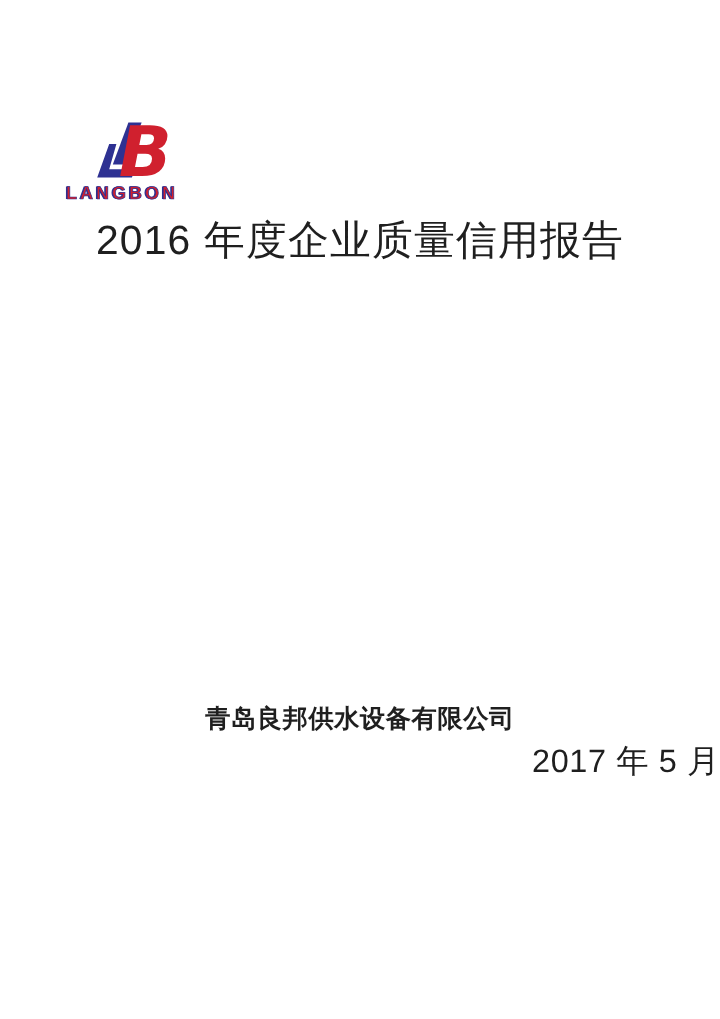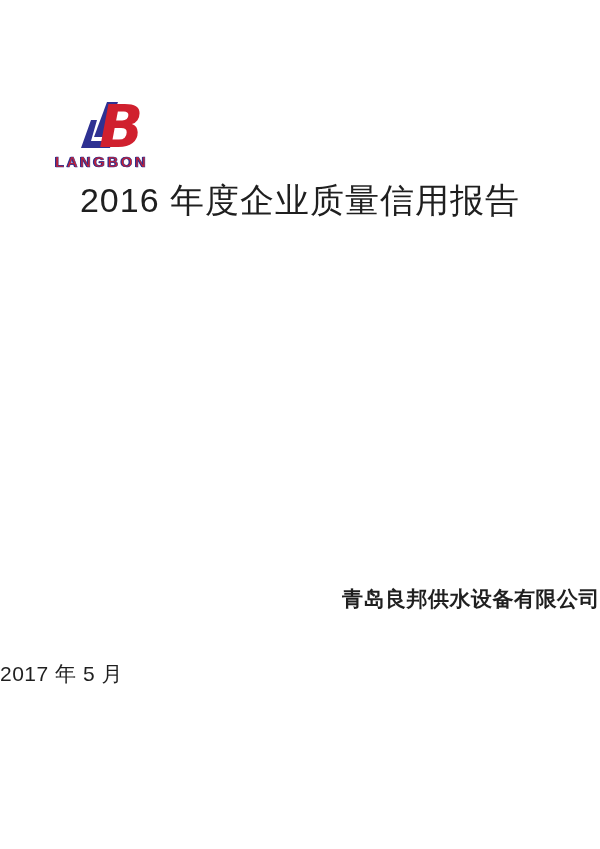--- a/index.html
+++ b/index.html
@@ -65,33 +65,33 @@
     color: var(--text-color);
     white-space: nowrap;
   }
 
   
   .company-name {
     position: absolute;
     top: 585px;
     left: 0;
     width: 100%;
-    text-align: right;
+    text-align: center;
     font-size: 21px;
     font-weight: 700;
     letter-spacing: 0.5px;
     color: var(--text-color);
   }
   .date-line {
     position: absolute;
-    top: 660px;
+    top: 616px;
     left: 0;
     width: 100%;
-    text-align: left;
-    font-size: 21px;
+    text-align: right;
+    font-size: 27px;
     font-weight: 400;
     letter-spacing: 0.5px;
     color: var(--text-color);
   }
 </style>
 </head>
 <body>
 
 <div class="page">
 

